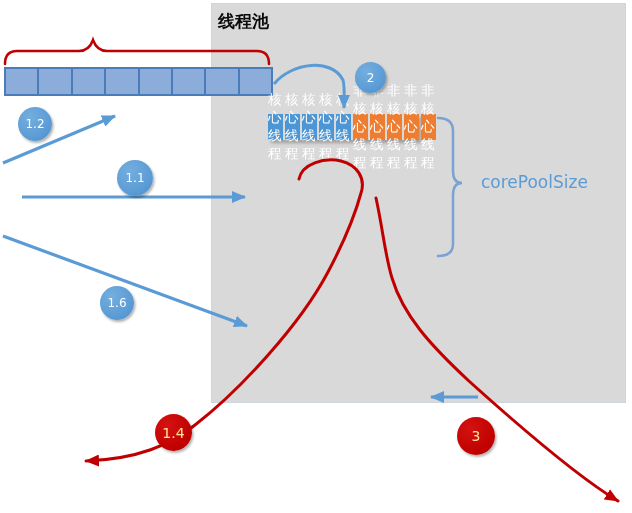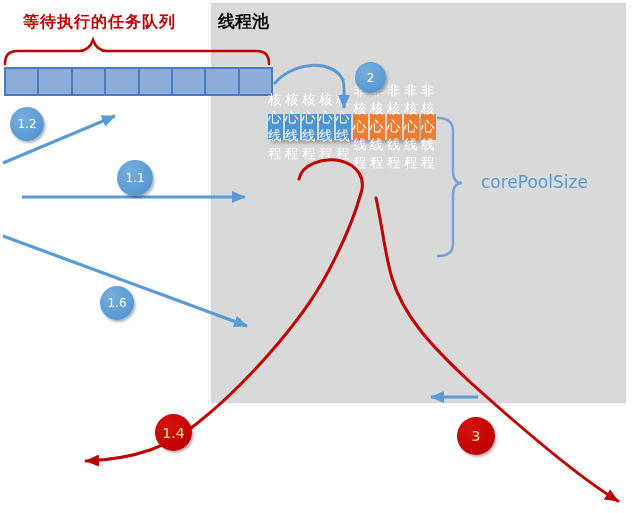--- a/index.html
+++ b/index.html
@@ -44,40 +44,39 @@
     z-index:5;box-shadow:1.5px 2px 2.5px rgba(0,0,0,.3);
   }
   .badge.blue{
     background:radial-gradient(circle at 35% 30%, #74aede, var(--blue-accent,#5B9BD5) 65%, #4c8cc6);
     color:#fff;font-size:12px;
   }
   .badge.red{
     background:radial-gradient(circle at 35% 30%, #d41212, var(--red-accent,#C00000) 70%, #a80000);
     color:var(--badge-text-red,#FFE599);font-size:14px;
   }
-  .b12{left:10px;top:107px;width:34px;height:34px;}
+  .b12{left:18px;top:107px;width:34px;height:34px;}
   .b11{left:117px;top:160px;width:36px;height:36px;}
   .b13{left:100px;top:286px;width:34px;height:34px;}
   .b2{left:355px;top:62px;width:31px;height:31px;}
   .b14{left:155px;top:414px;width:37px;height:37px;font-size:14px;}
   .b3{left:457px;top:417px;width:38px;height:38px;font-size:15px;}
   .stroke-blue{stroke:var(--blue-accent,#5B9BD5);fill:none;}
   .stroke-blue-lt{stroke:#7AA3D4;fill:none;}
   .stroke-red{stroke:var(--red-accent,#C00000);fill:none;}
 </style>
 </head>
 <body>
 
 <div class="canvas" id="canvas" style="--core-thread: #4D96D5; --non-core-thread: #ED7D31; --queue-fill: #8CACDA; --queue-border: #4A7BBB; --pool-bg: #D9D9D9; --blue-accent: #5B9BD5; --red-accent: #C00000; --badge-text-red: #FFE599;">
 
   <div class="pool-box">
     <div class="pool-title">线程池</div>
   </div>
 
-  <div class="queue-label">等待执行的任务队列</div>
 
   <div class="task-queue" id="task-queue">
       <div class="q-cell"></div>
       <div class="q-cell"></div>
       <div class="q-cell"></div>
       <div class="q-cell"></div>
       <div class="q-cell"></div>
       <div class="q-cell"></div>
       <div class="q-cell"></div>
       <div class="q-cell"></div>

